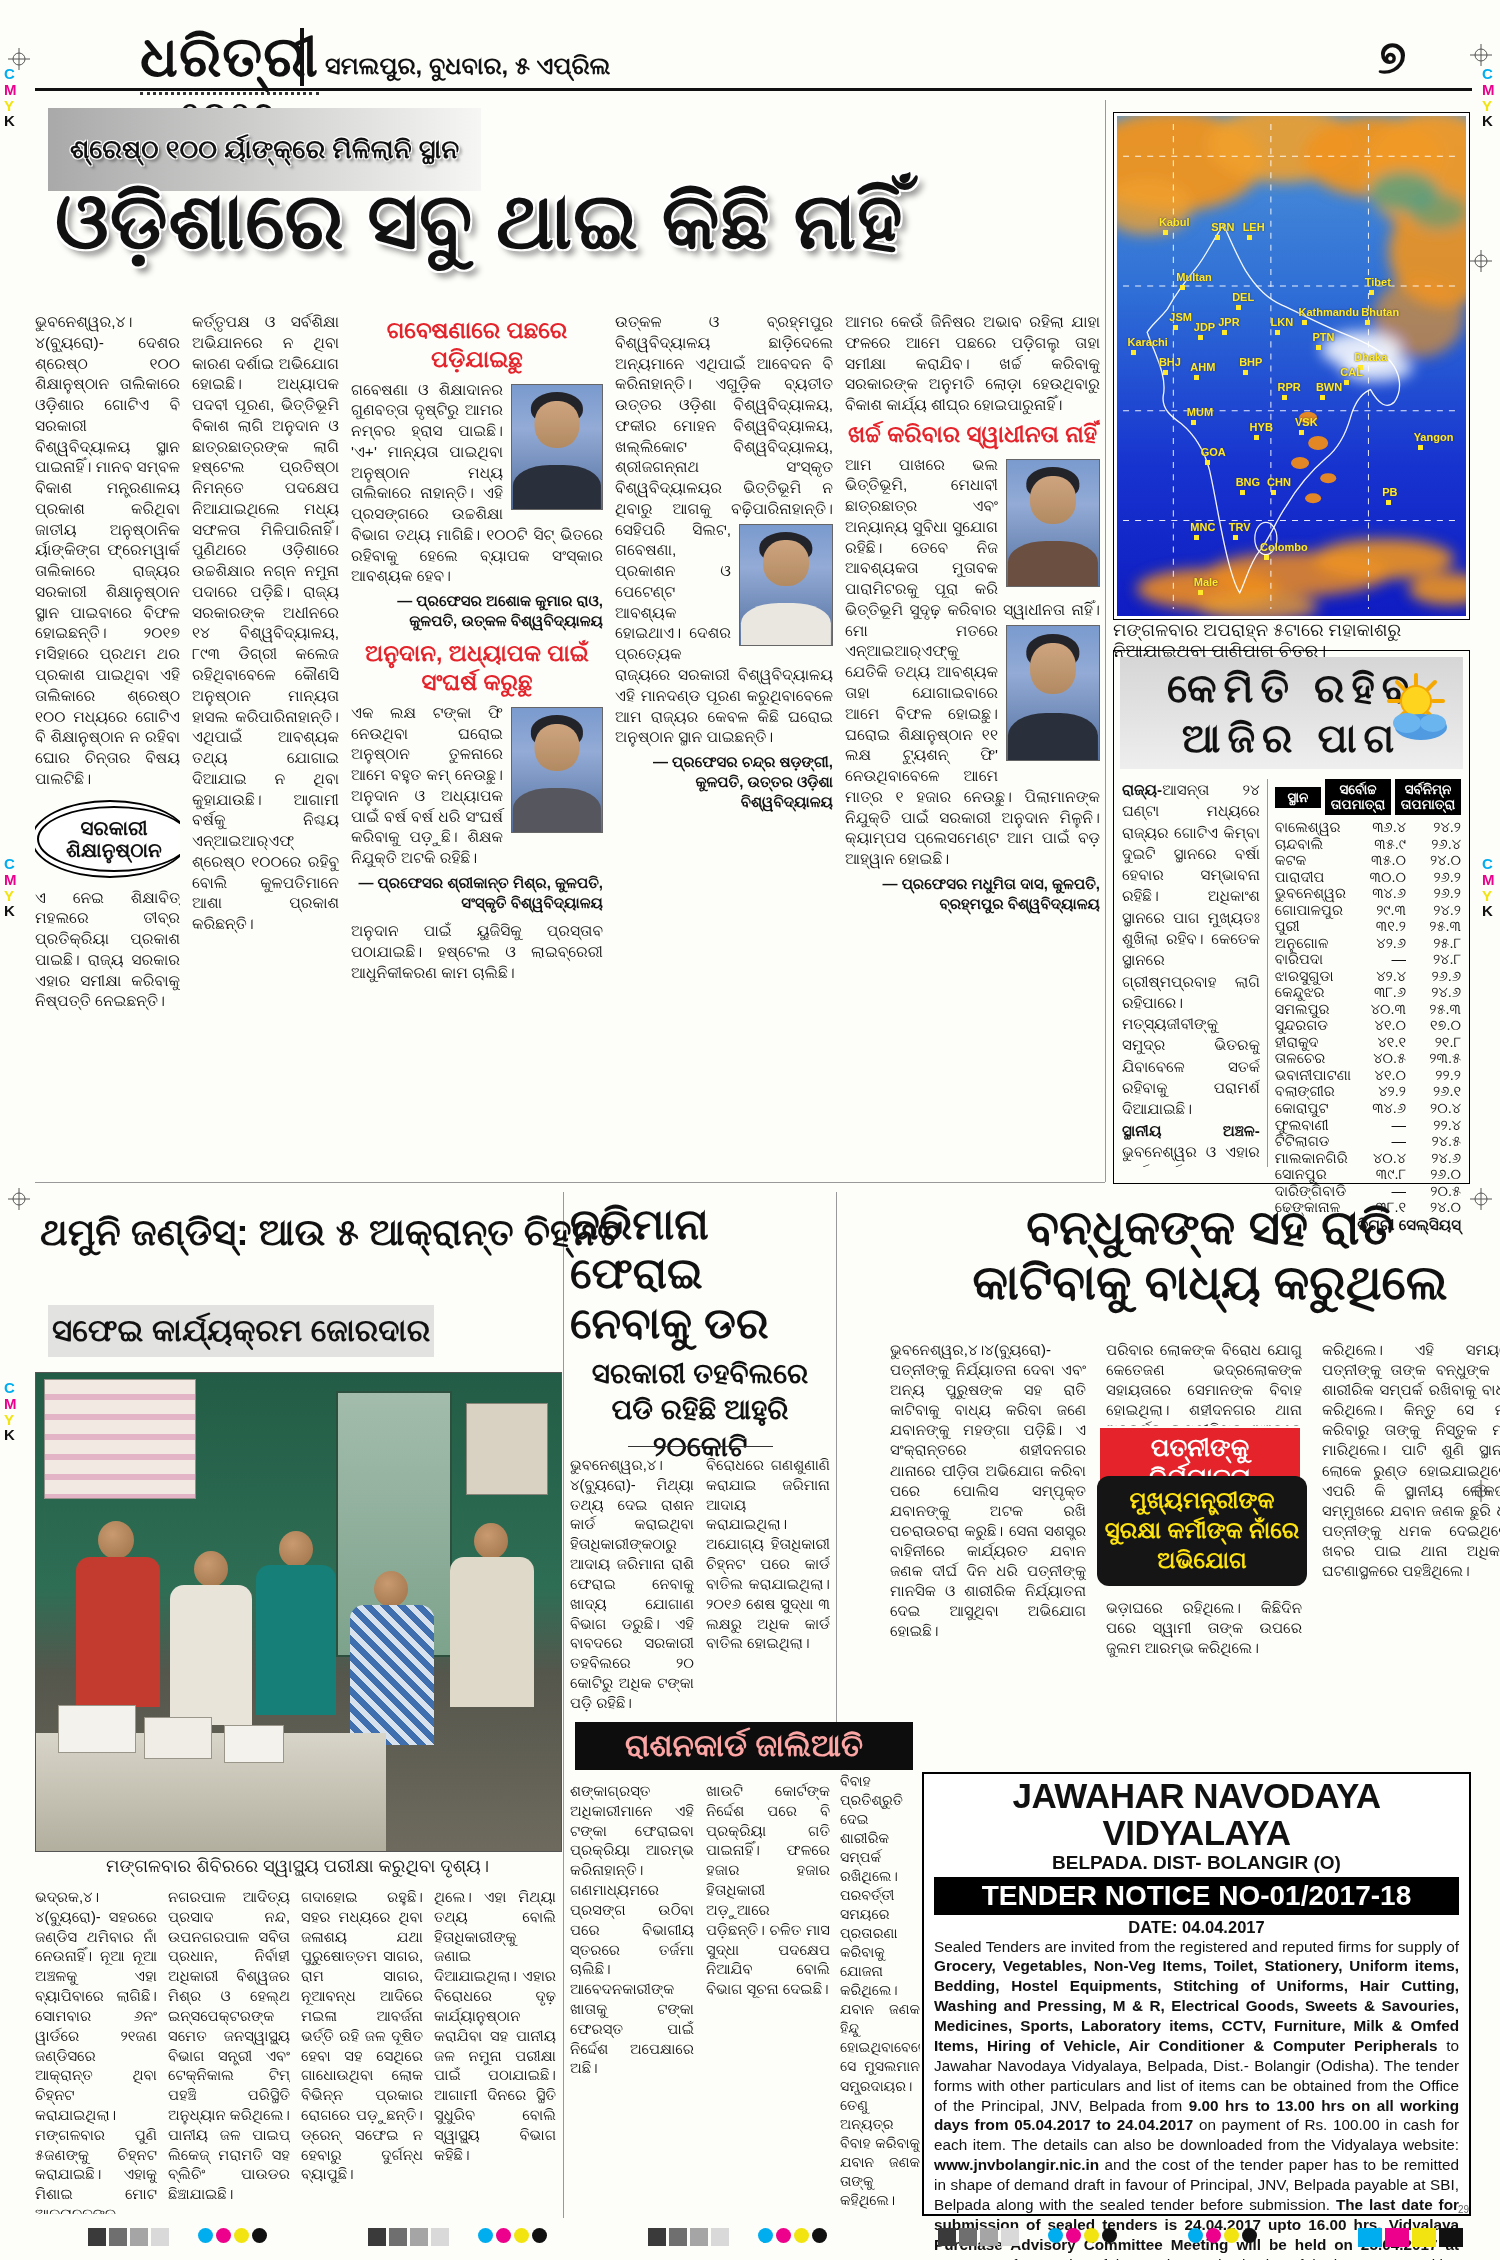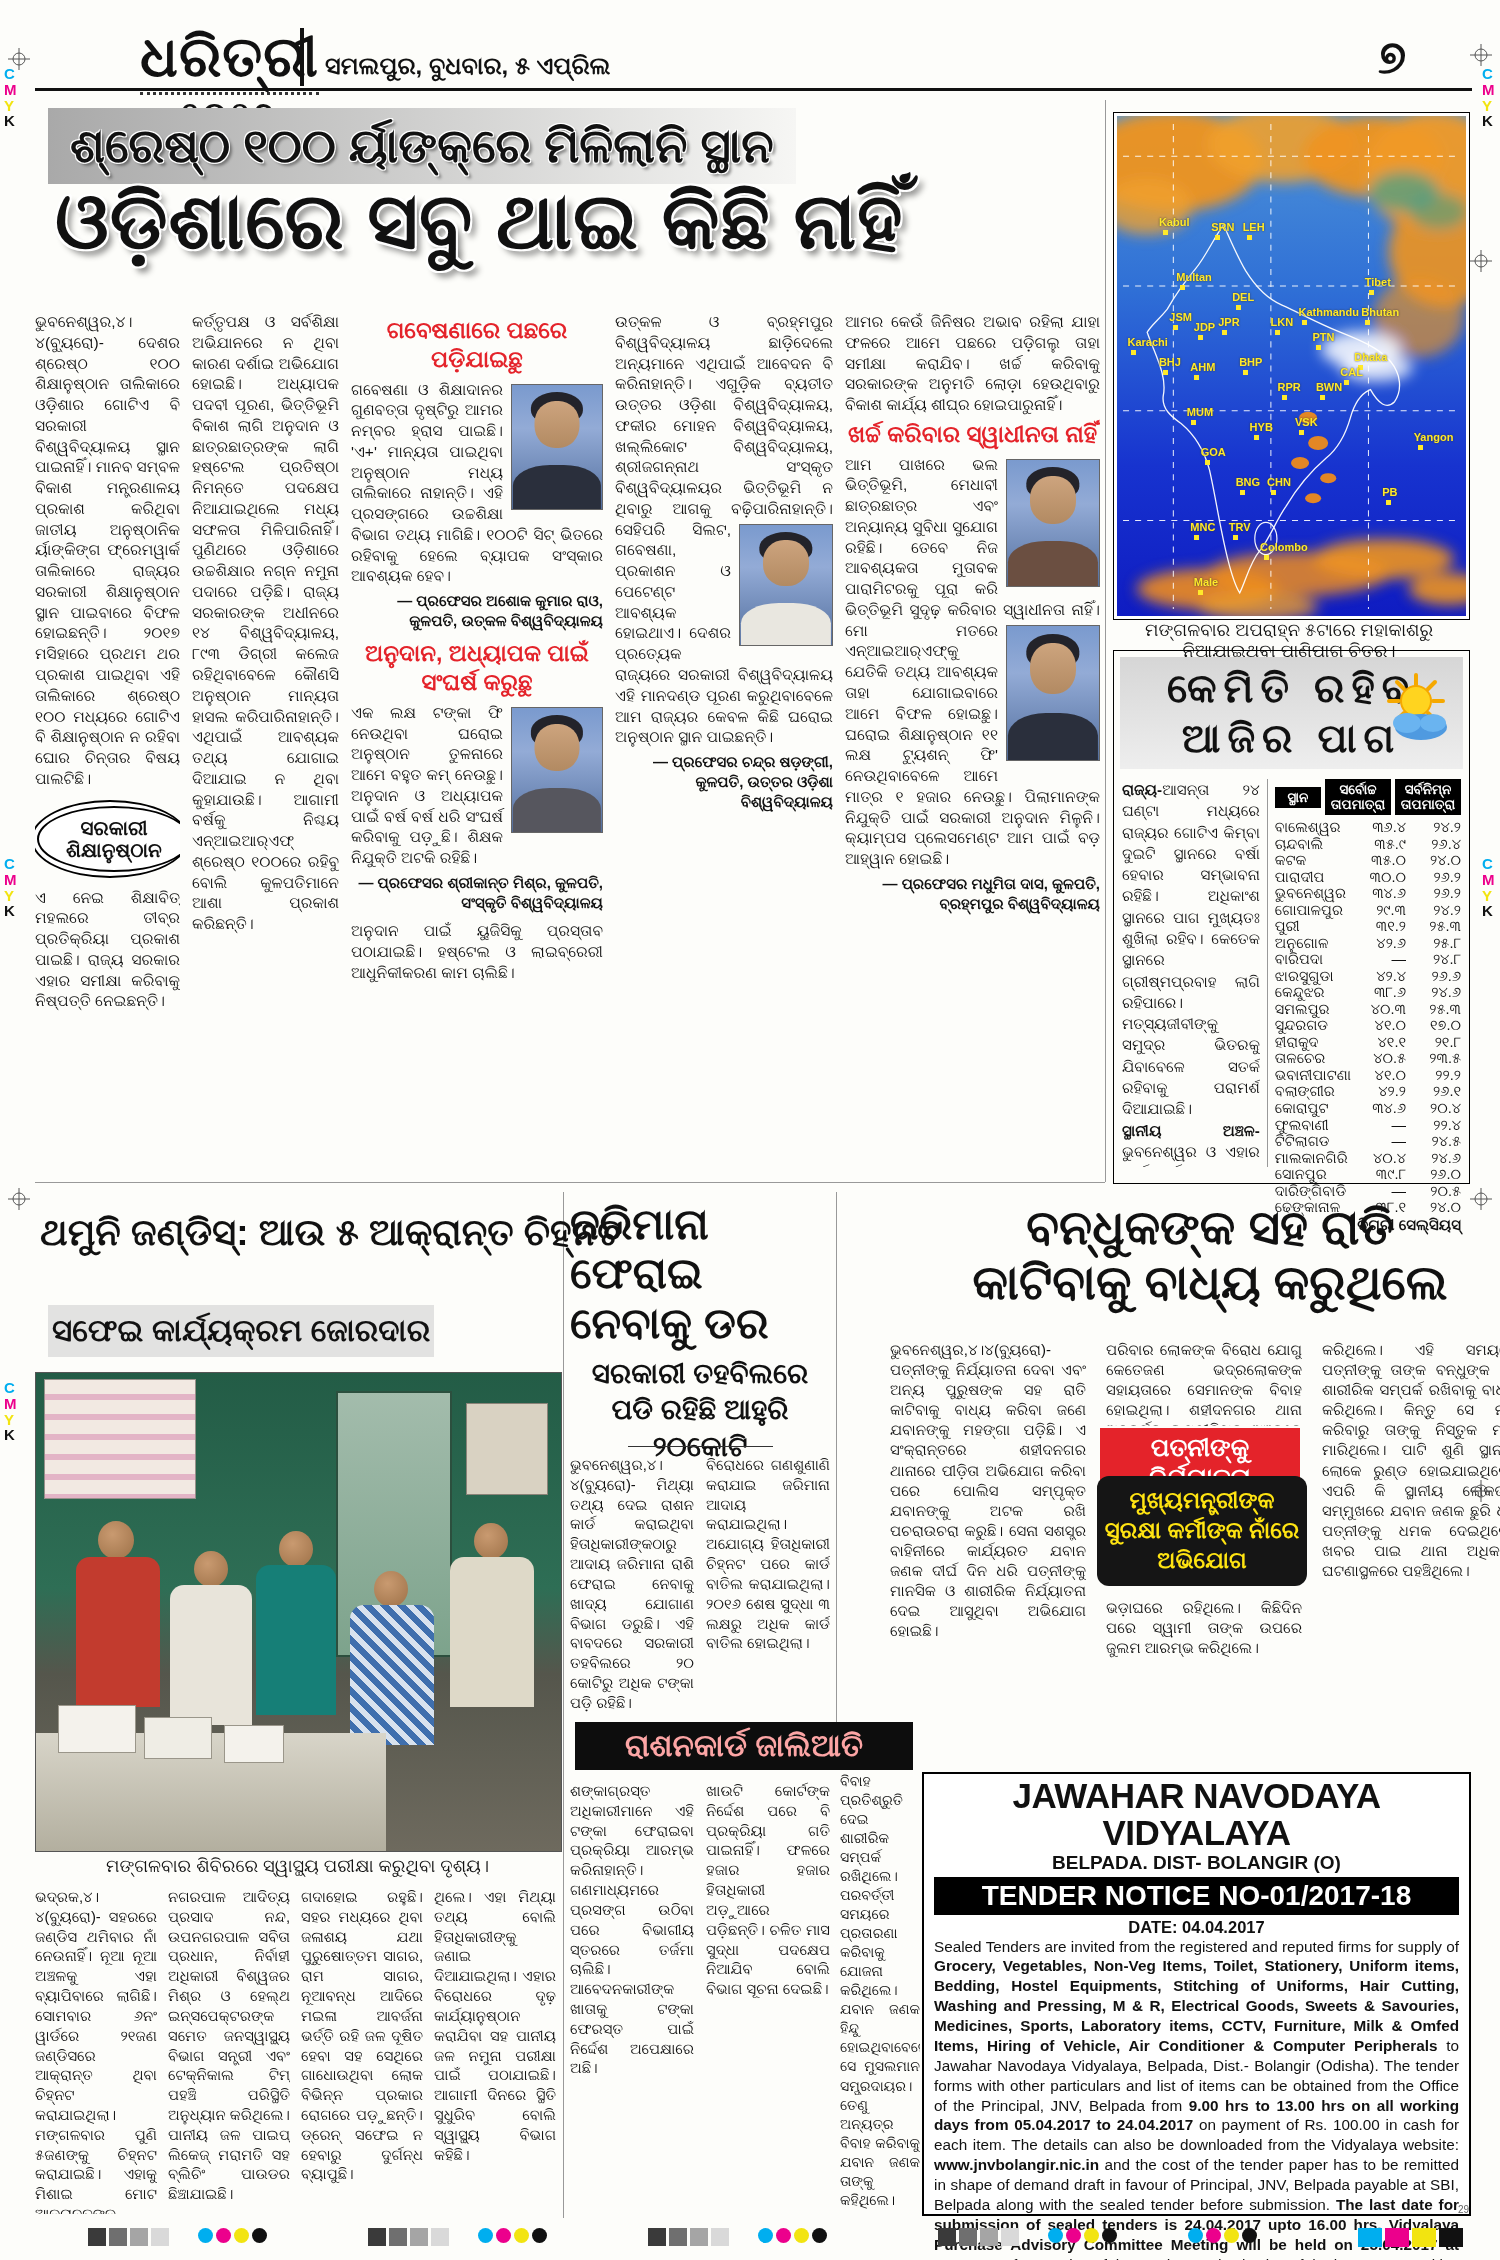--- a/index.html
+++ b/index.html
@@ -9,21 +9,21 @@
   .body-col{font-size:15.5px;line-height:1.34;text-align:justify;overflow:hidden;}
   .outline-w{text-shadow:-2px -2px 0 #fff,2px -2px 0 #fff,-2px 2px 0 #fff,2px 2px 0 #fff,5px 6px 6px rgba(0,0,0,.45);}
   .outline-s{text-shadow:-1px -1px 0 #fff,1px -1px 0 #fff,-1px 1px 0 #fff,1px 1px 0 #fff,3px 3px 3px rgba(0,0,0,.4);}
   
   #logo{font-size:56px;font-weight:900;letter-spacing:1px;border-bottom:3px dotted #333;padding-bottom:2px;}
   #logo-year{font-size:34px;font-weight:700;letter-spacing:4px;}
   #dateline{font-size:24px;font-weight:600;}
   #pageno{font-size:46px;font-weight:700;}
   .rule{background:#111;}
   
-  #kicker{background:linear-gradient(90deg,#a9a9a9,#f6f6f4);font-size:47px;font-weight:800;padding:10px 22px;}
+  #kicker{background:linear-gradient(90deg,#a9a9a9,#f6f6f4);font-size:26px;font-weight:800;padding:26px 22px;}
   #lead-headline{font-size:78px;font-weight:900;white-space:nowrap;letter-spacing:1px;}
   .red-sub{color:#e4232a;font-weight:800;text-align:center;font-size:23px;line-height:1.25;margin:4px 0 6px;}
   .attr{font-weight:700;font-size:15px;margin:4px 0 8px;text-align:right;}
   .oval-outer{border:2px solid #000;border-radius:50%;padding:4px;background:#fff;}
   .oval-inner{border:2px solid #000;border-radius:50%;width:150px;height:62px;display:flex;flex-direction:column;
               align-items:center;justify-content:center;font-weight:800;font-size:20px;line-height:1.1;}
   .portrait{position:absolute;border:1px solid #666;background:linear-gradient(180deg,#7a9ace 0%,#93abd6 35%,#54709f 100%);overflow:hidden;}
   .portrait .hair{position:absolute;left:50%;top:6%;width:58%;height:26%;transform:translateX(-50%);
                   background:#23232a;border-radius:50% 50% 42% 42%;}
   .portrait .face{position:absolute;left:50%;top:13%;width:50%;height:38%;transform:translateX(-50%);
@@ -34,21 +34,21 @@
   .portrait.v3 .torso{background:#e9e7e0;}
   .portrait.v4 .torso{background:#6b4f41;}
   .pfloat{float:right;margin:4px 0 6px 8px;position:relative;}
   
   #map-box{border:1px solid #000;background:#fff;padding:3px;}
   #map-wrap{position:relative;width:100%;height:100%;}
   #map-labels{position:absolute;left:0;top:0;right:0;bottom:0;}
   #map-labels .city{position:absolute;color:#ffe92a;font-size:11px;font-weight:700;
                     text-shadow:0 0 2px #333;white-space:nowrap;}
   #map-labels .city::after{content:"";display:block;width:5px;height:5px;background:#ffe92a;margin:2px 0 0 4px;}
-  #map-caption{font-size:18px;text-align:center;}
+  #map-caption{font-size:18px;text-align:left;}
   #weather-panel{border:1px solid #000;}
   #weather-title{background:linear-gradient(180deg,#d6d6d6,#eeeeee);margin:6px;text-align:center;
                  font-size:40px;font-weight:800;letter-spacing:7px;line-height:1.25;padding:6px 0;position:relative;}
   .wx-bold{font-weight:800;}
   #weather-left{font-size:15.2px;line-height:1.4;text-align:justify;}
   .wh{background:#000;color:#fff;font-weight:700;font-size:13.5px;line-height:1.12;text-align:center;padding:3px 4px;}
   .wrow{display:flex;align-items:baseline;font-size:14.5px;line-height:1.14;}
   .wrow .wc0{flex:1;text-align:left;}
   .wrow .wc1{width:55px;text-align:right;}
   .wrow .wc2{width:55px;text-align:right;}

